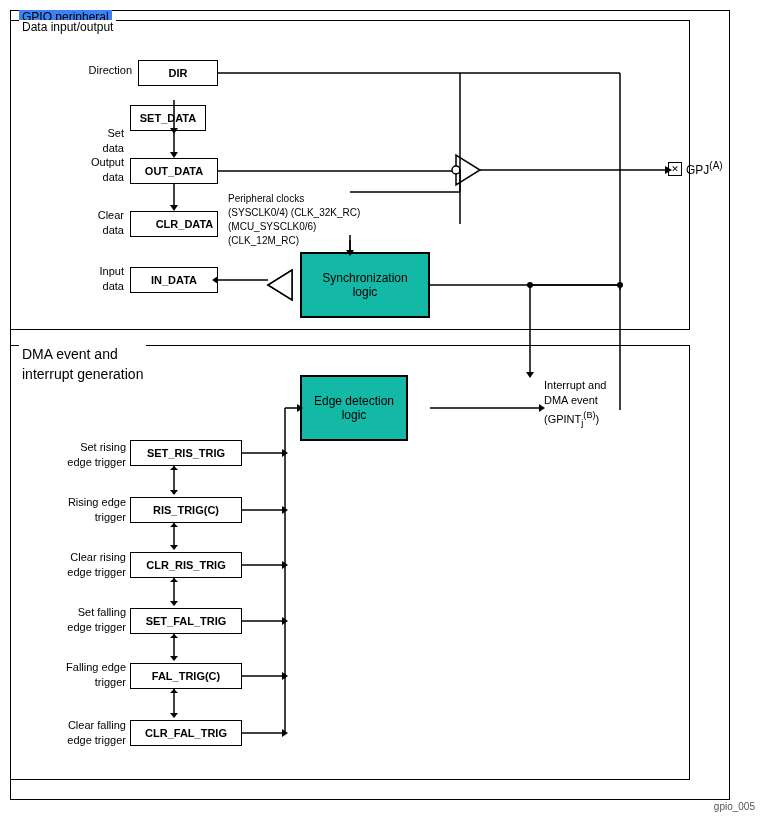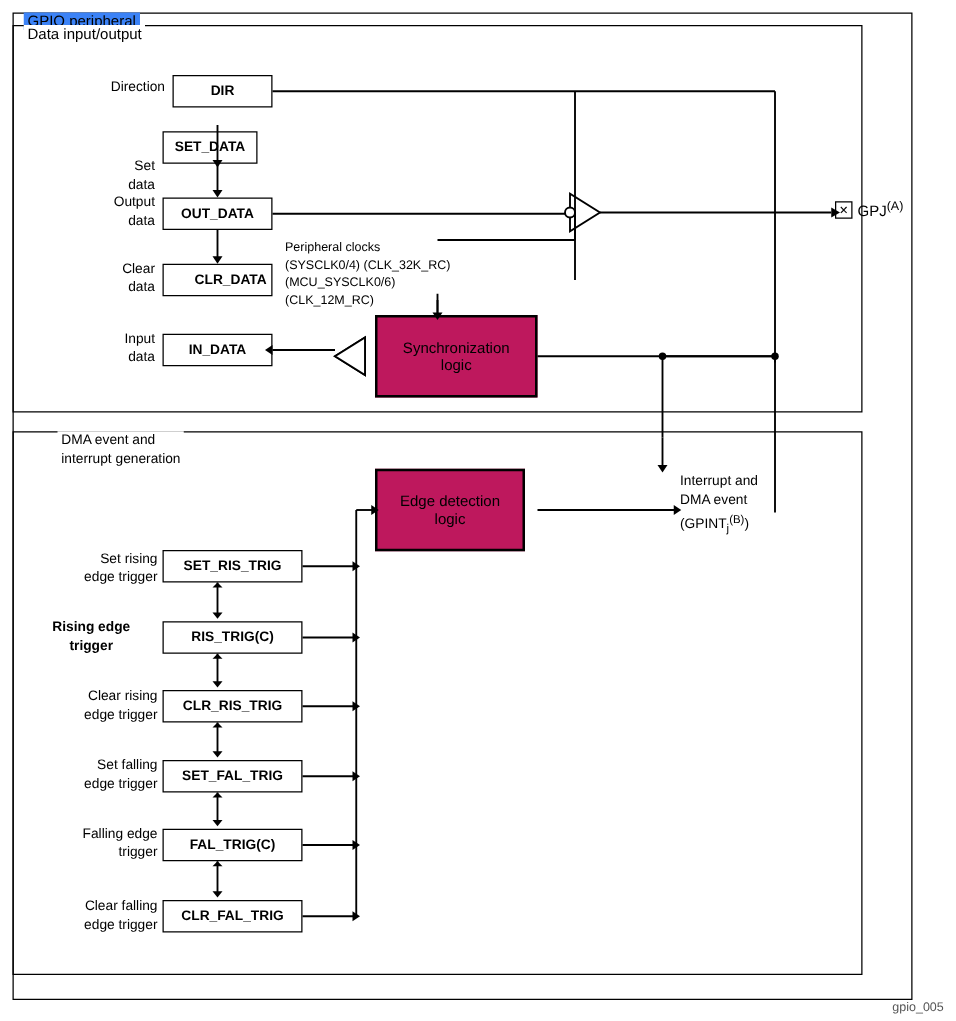--- a/index.html
+++ b/index.html
@@ -86,21 +86,21 @@
       align-items: center;
       justify-content: center;
       font-size: 11px;
       font-weight: bold;
     }
 
     
     .logic-block {
       position: absolute;
       border: 2px solid #000;
-      background: #be185d;
+      background: #14b8a6;
       display: flex;
       align-items: center;
       justify-content: center;
       text-align: center;
       font-size: 12px;
     }
 
     
     .label {
       position: absolute;
@@ -133,21 +133,21 @@
 
   <div class="gpio-peripheral">
     <span class="gpio-title">GPIO peripheral</span>
   </div>
 
   <div class="data-io-box">
     <span class="data-io-title">Data input/output</span>
   </div>
 
   <div class="dma-box">
-    <span class="dma-title" style="white-space:pre; font-size:11px;margin-left:27px;">DMA event and
+    <span class="dma-title" style="white-space:pre; font-size:14px;">DMA event and
 interrupt generation</span>
   </div>
 
   <div class="reg-box" style="left:138px; top:60px; width:80px; height:26px;">
     <span>DIR</span>
   </div>
 
   <div class="reg-box" style="left:130px; top:105px; width:76px; height:26px;">
     <span>SET_DATA</span>
   </div>
@@ -178,21 +178,21 @@
   </div>
   <div class="label" style="left:60px; top:264px; width:64px; text-align:right; line-height:1.4;">
     Input<br>data
   </div>
 
   <div class="logic-block" style="left:300px; top:252px; width:130px; height:66px;">
     <span style="white-space:pre-line; font-size:12px;">Synchronization
 logic</span>
   </div>
 
-  <div class="logic-block" style="left:300px; top:375px; width:120px; height:66px;">
+  <div class="logic-block" style="left:300px; top:375px; width:108px; height:66px;">
     <span style="white-space:pre-line; font-size:12px;">Edge detection
 logic</span>
   </div>
 
   <div style="position:absolute; left:228px; top:192px; font-size:10px; line-height:1.4; width:150px;">
     Peripheral clocks<br>(SYSCLK0/4) (CLK_32K_RC)<br>(MCU_SYSCLK0/6) (CLK_12M_RC)
   </div>
 
   <div style="position:absolute; left:668px; top:160px; font-size:12px; display:flex; align-items:center; gap:4px;">
     <span style="display:inline-block; width:14px; height:14px; border:1.5px solid #000; position:relative; font-size:9px; text-align:center; line-height:12px;">✕</span>
@@ -223,21 +223,21 @@
     <span>SET_FAL_TRIG</span>
   </div>
 
   <div class="reg-box" style="left:130px; top:720px; width:112px; height:26px;">
     <span>CLR_FAL_TRIG</span>
   </div>
 
   <div class="label" style="left:20px; top:440px; width:106px; text-align:right; line-height:1.4;">
     Set rising<br>edge trigger
   </div>
-  <div class="label" style="left:20px; top:495px; width:106px; text-align:center; line-height:1.4;font-weight:bold;">
+  <div class="label" style="left:20px; top:495px; width:106px; text-align:right; line-height:1.4;">
     Rising edge<br>trigger
   </div>
   <div class="label" style="left:20px; top:550px; width:106px; text-align:right; line-height:1.4;">
     Clear rising<br>edge trigger
   </div>
   <div class="label" style="left:20px; top:605px; width:106px; text-align:right; line-height:1.4;">
     Set falling<br>edge trigger
   </div>
   <div class="label" style="left:20px; top:660px; width:106px; text-align:right; line-height:1.4;">
     Falling edge<br>trigger

